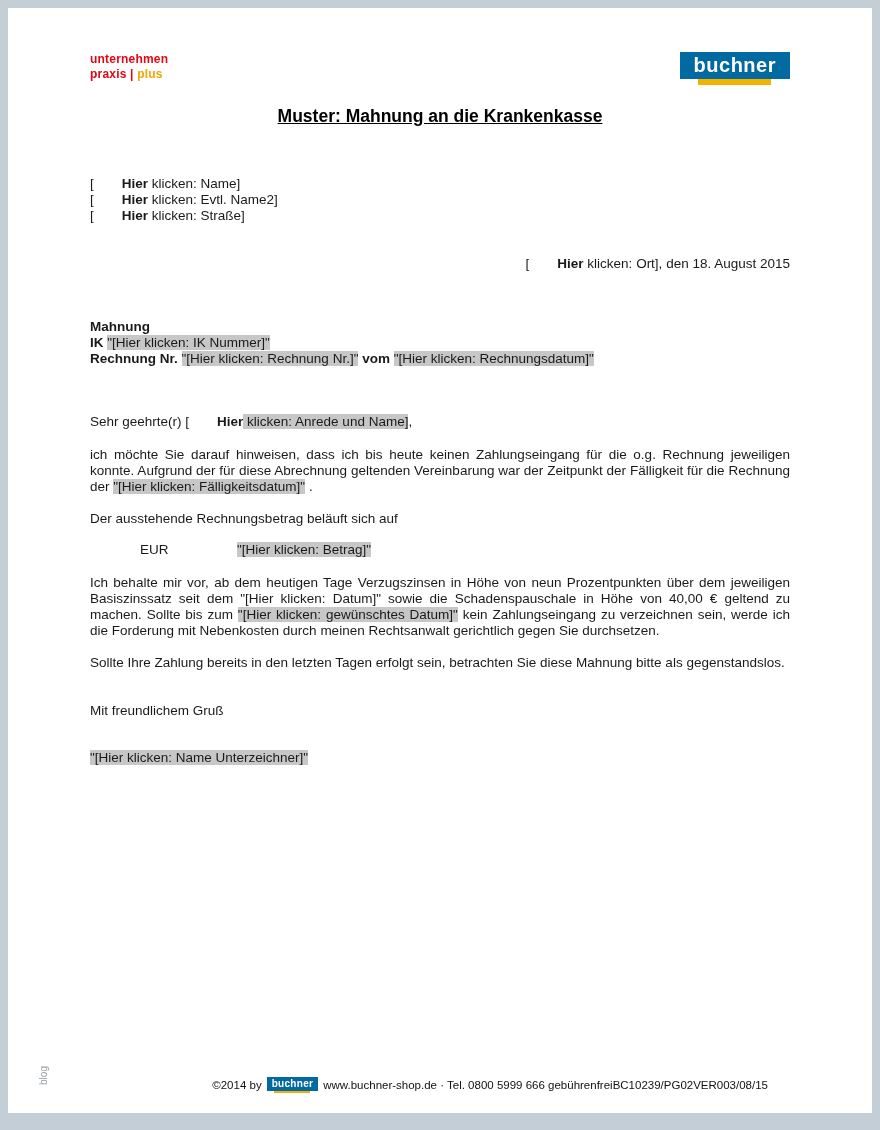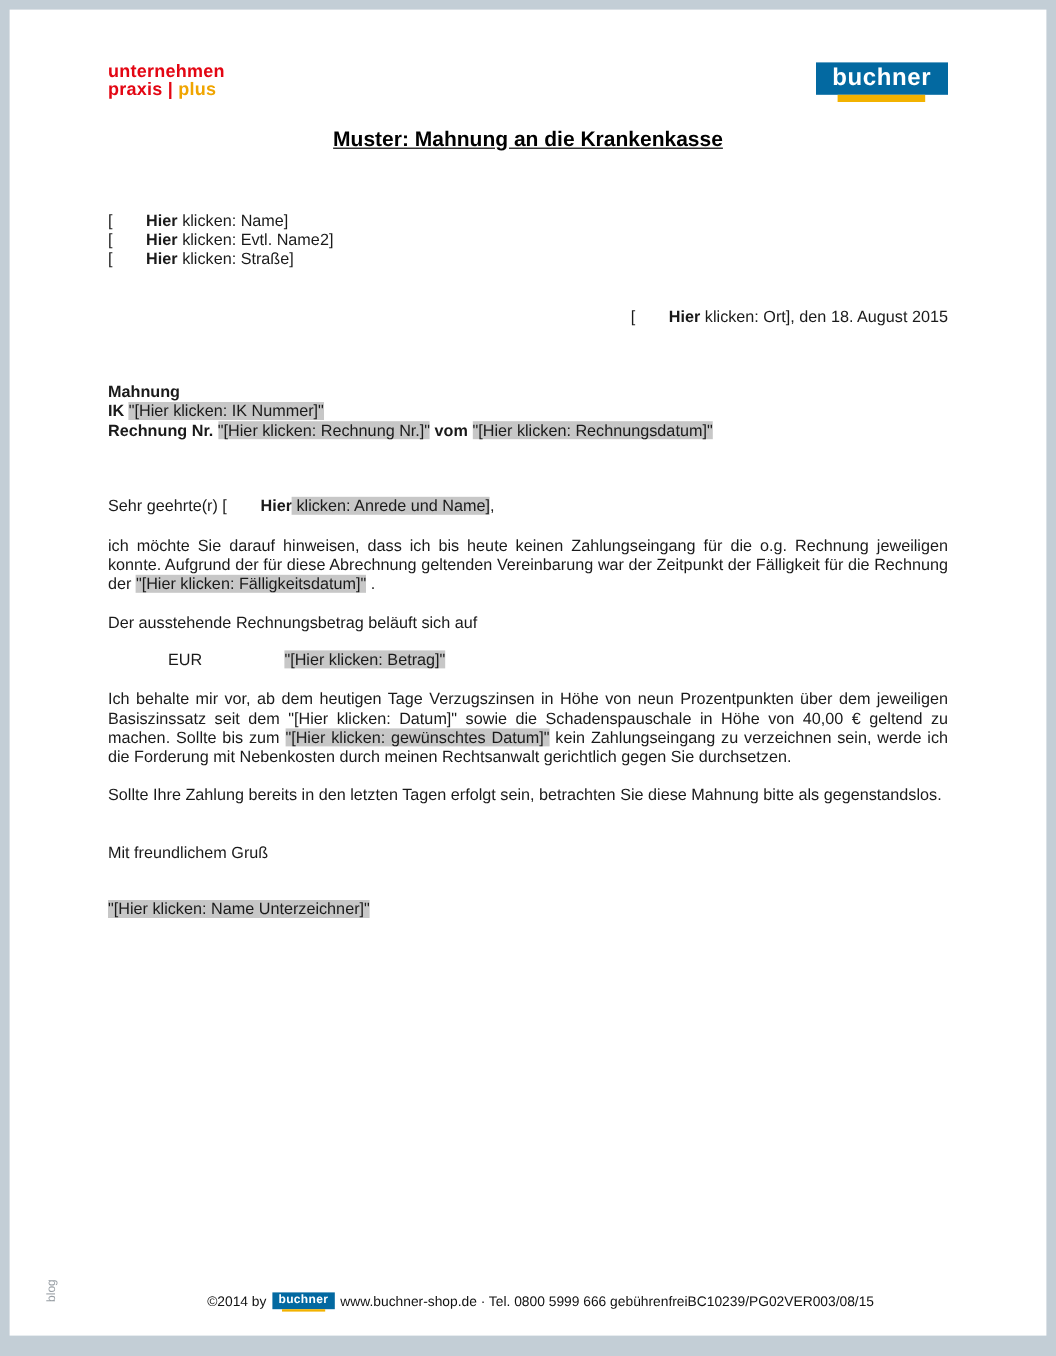--- a/index.html
+++ b/index.html
@@ -18,21 +18,21 @@
     left: 8px; top: 8px;
     width: 864px; height: 1105px;
     background: #ffffff;
   }
   .header {
     display: flex;
     justify-content: space-between;
     align-items: flex-start;
     padding: 44px 82px 0 82px;
   }
-  .brand { font-weight: bold; font-size: 15px; line-height: 15px; letter-spacing: 0.2px; }
+  .brand { font-weight: bold; font-size: 12px; line-height: 15px; letter-spacing: 0.2px; }
   .brand .red  { color: #e30613; }
   .brand .plus { color: #f0a500; }
   .buchner-logo { display: inline-block; }
   .buchner-box {
     display: block;
     background: #0369a1;
     color: #fff;
     font-weight: bold;
     font-size: 20px;
     line-height: 22px;
@@ -52,24 +52,24 @@
   .para1 { margin-top: 17px; text-align: justify; }
   .para2 { margin-top: 16px; }
   .amount { margin-top: 15px; padding-left: 50px; }
   .amount .cur { display: inline-block; width: 97px; }
   .para3 { margin-top: 17px; text-align: justify; }
   .para4 { margin-top: 16px; text-align: justify; }
   .closing   { margin-top: 32px; }
   .signature { margin-top: 31px; }
   .footer {
     position: absolute;
-    left: 0; right: 4px; bottom: 20px;
+    left: 0; right: 14px; bottom: 20px;
     padding: 0 90px 0 115px;
     display: flex;
-    justify-content: center;
+    justify-content: flex-end;
     align-items: center;
     font-size: 11.5px;
     color: #111;
   }
   .footer-center { display: flex; align-items: center; gap: 5px; }
   .mini-logo { display: inline-flex; flex-direction: column; align-items: center; }
   .mini-logo .buchner-box { font-size: 10px; line-height: 11px; padding: 1px 5px 2px 5px; letter-spacing: 0.3px; }
   .mini-logo .buchner-bar { height: 2.5px; width: 70%; }
   .watermark {
     position: absolute;

